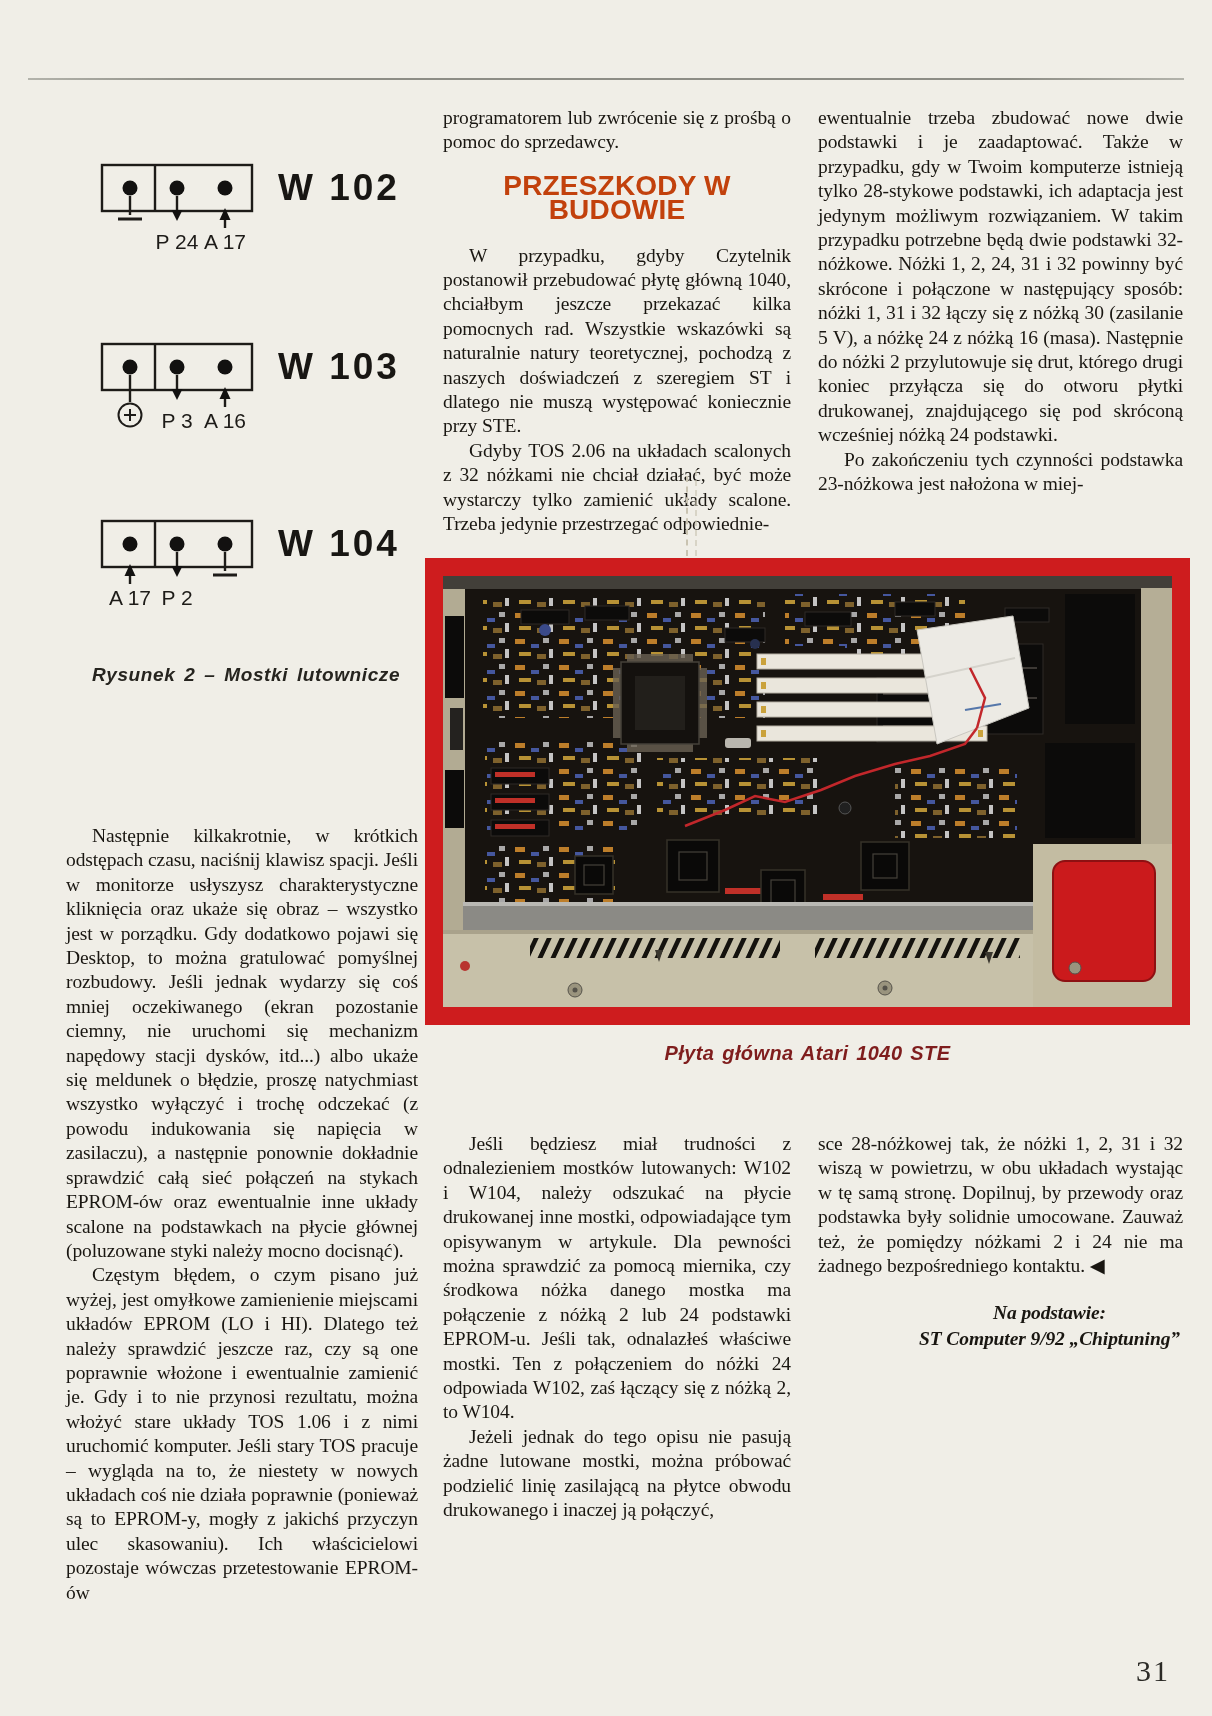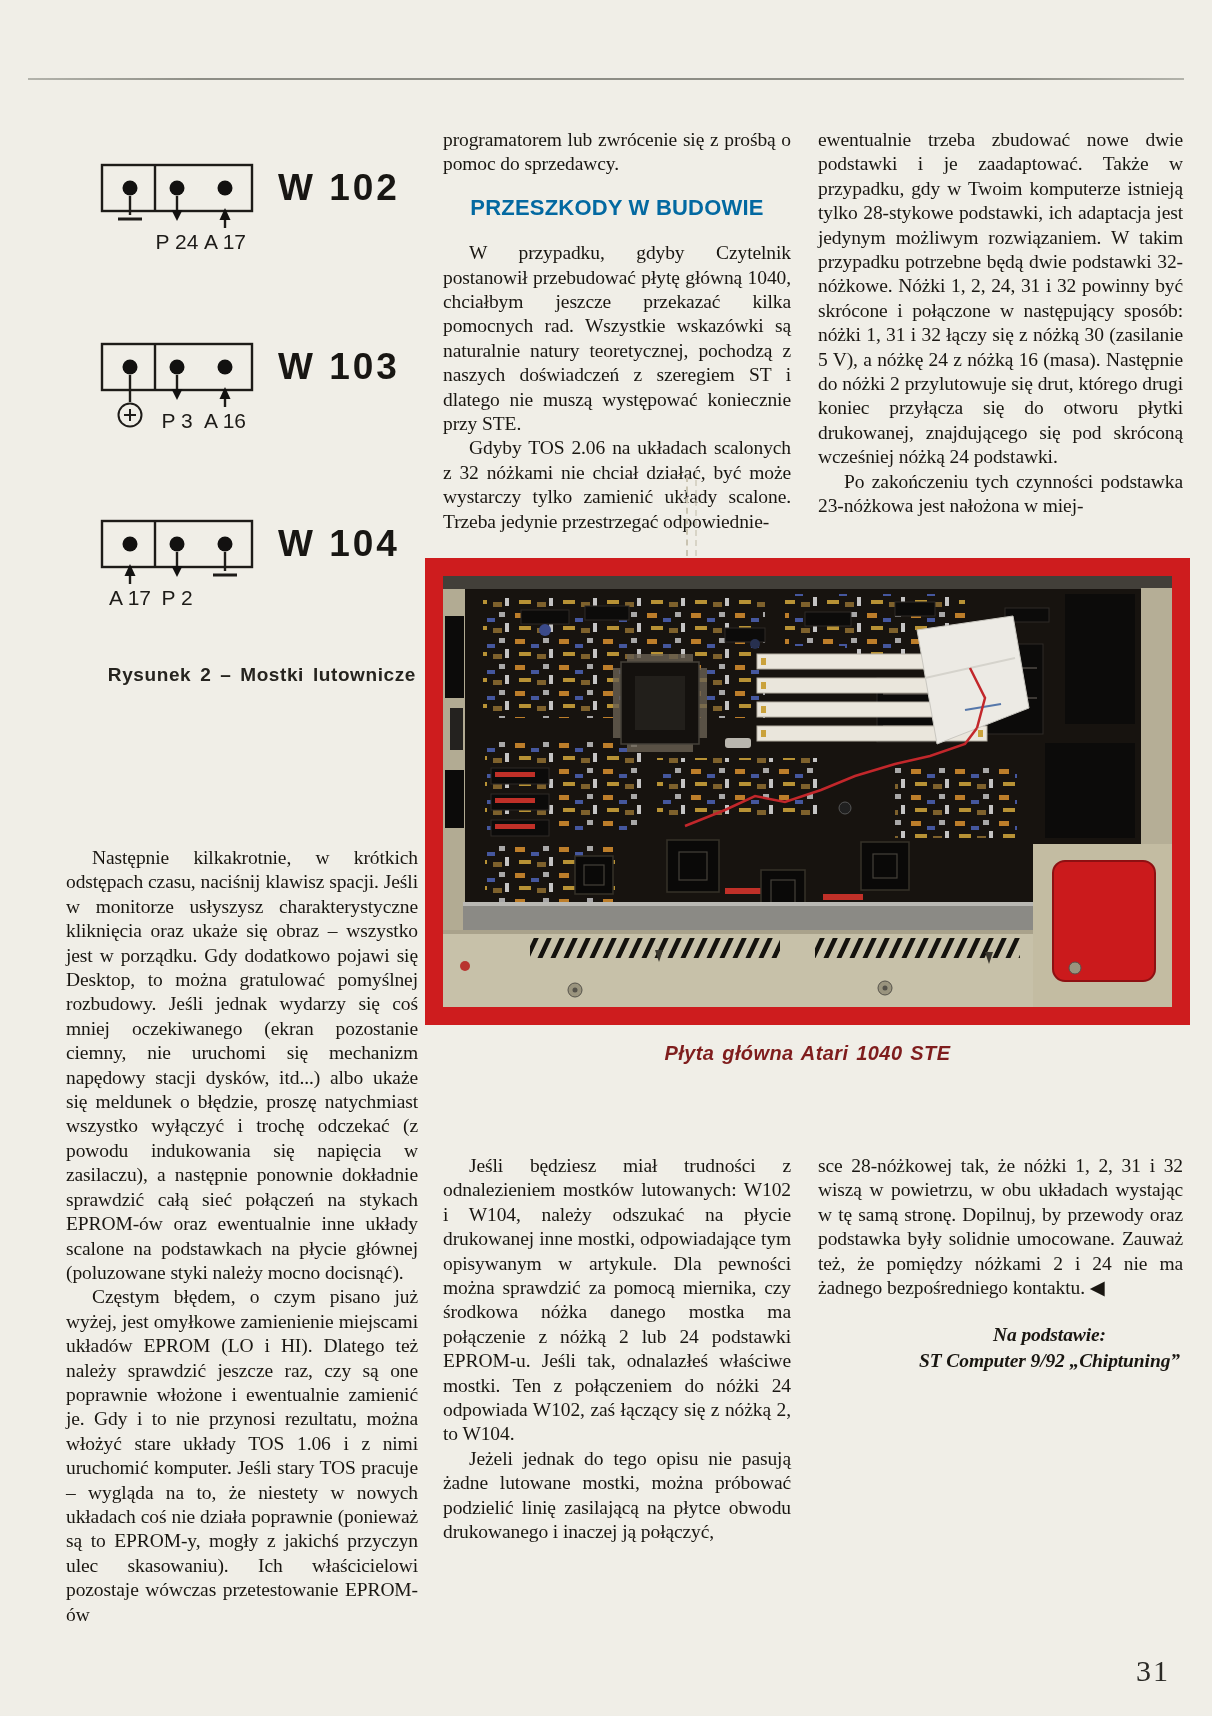--- a/index.html
+++ b/index.html
@@ -4,27 +4,27 @@
 <style>
   html,body{margin:0;padding:0;}
   body{
     width:1212px;height:1716px;position:relative;overflow:hidden;
     background:#f0eee7;
     font-family:"Liberation Serif",serif;color:#191611;
   }
   .abs{position:absolute;}
   .rule{left:28px;top:78px;width:1156px;height:2px;
     background:linear-gradient(to right,#b3b3ab,#8d8d85 15%,#8d8d85 85%,#b3b3ab);}
-  .col{text-align:justify;font-size:19.5px;line-height:24.4px;letter-spacing:-0.1px;margin-top:22px;}
+  .col{text-align:justify;font-size:19.5px;line-height:24.4px;letter-spacing:-0.1px;}
   .col p{margin:0;}
   .col p.ind{text-indent:26px;}
   .heading{font-family:"Liberation Sans",sans-serif;font-weight:bold;
-    font-size:22px;text-align:center;margin:19px 0 21px;letter-spacing:0.2px;color:#0369a1;}
-  .figcap{font-family:"Liberation Sans",sans-serif;font-weight:bold;
-    font-size:19px;text-align:right;color:#26241f;letter-spacing:0.6px;word-spacing:3px;}
+    font-size:28px;text-align:center;margin:19px 0 21px;letter-spacing:0.2px;color:#c2410c;}
+  .figcap{font-family:"Liberation Sans",sans-serif;font-style:italic;font-weight:bold;
+    font-size:19px;text-align:center;color:#26241f;letter-spacing:0.6px;word-spacing:3px;}
   .photocap{font-family:"Liberation Sans",sans-serif;font-style:italic;font-weight:bold;
     font-size:20px;text-align:center;color:#7f1d1d;letter-spacing:0.4px;word-spacing:2px;}
   .credit{margin-top:22px;padding-left:98px;font-style:italic;font-size:19.5px;
     line-height:26px;text-align:center;font-weight:bold;}
   .pagenum{font-family:Liberation Serif, serif;font-size:30px;
     letter-spacing:2px;color:#2b2a26;}
   .artifact{width:0;border-left:2px dashed #c9c3b1;}
   svg text{font-family:"Liberation Sans",sans-serif;}
   .pinlbl{font-size:21px;fill:#1d1b18;}
   .jtitle{font-size:37px;font-weight:bold;fill:#181613;letter-spacing:3px;}

